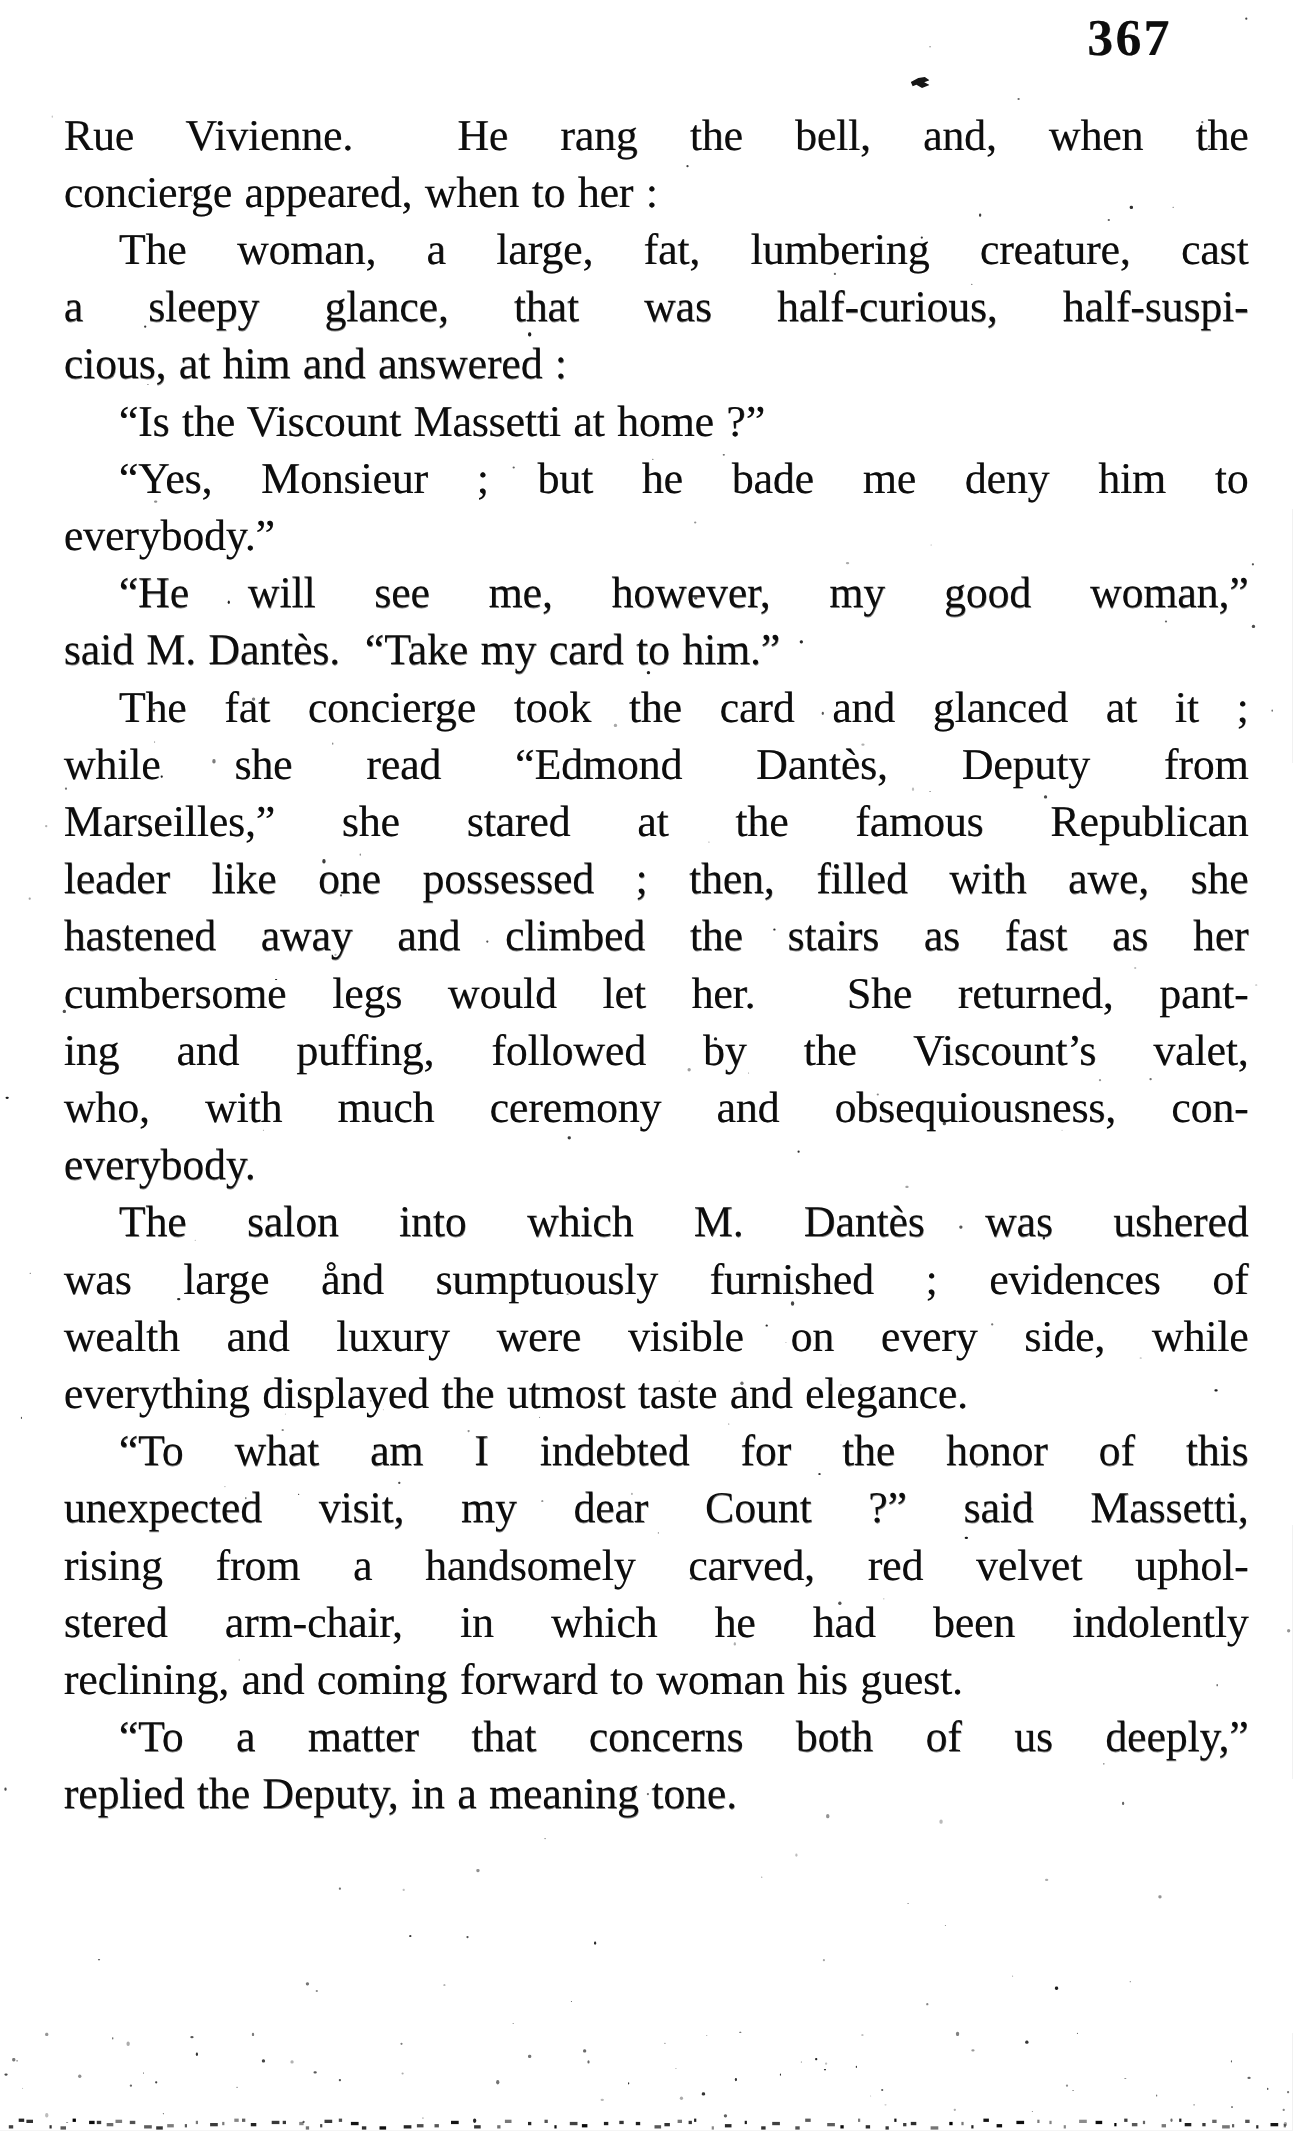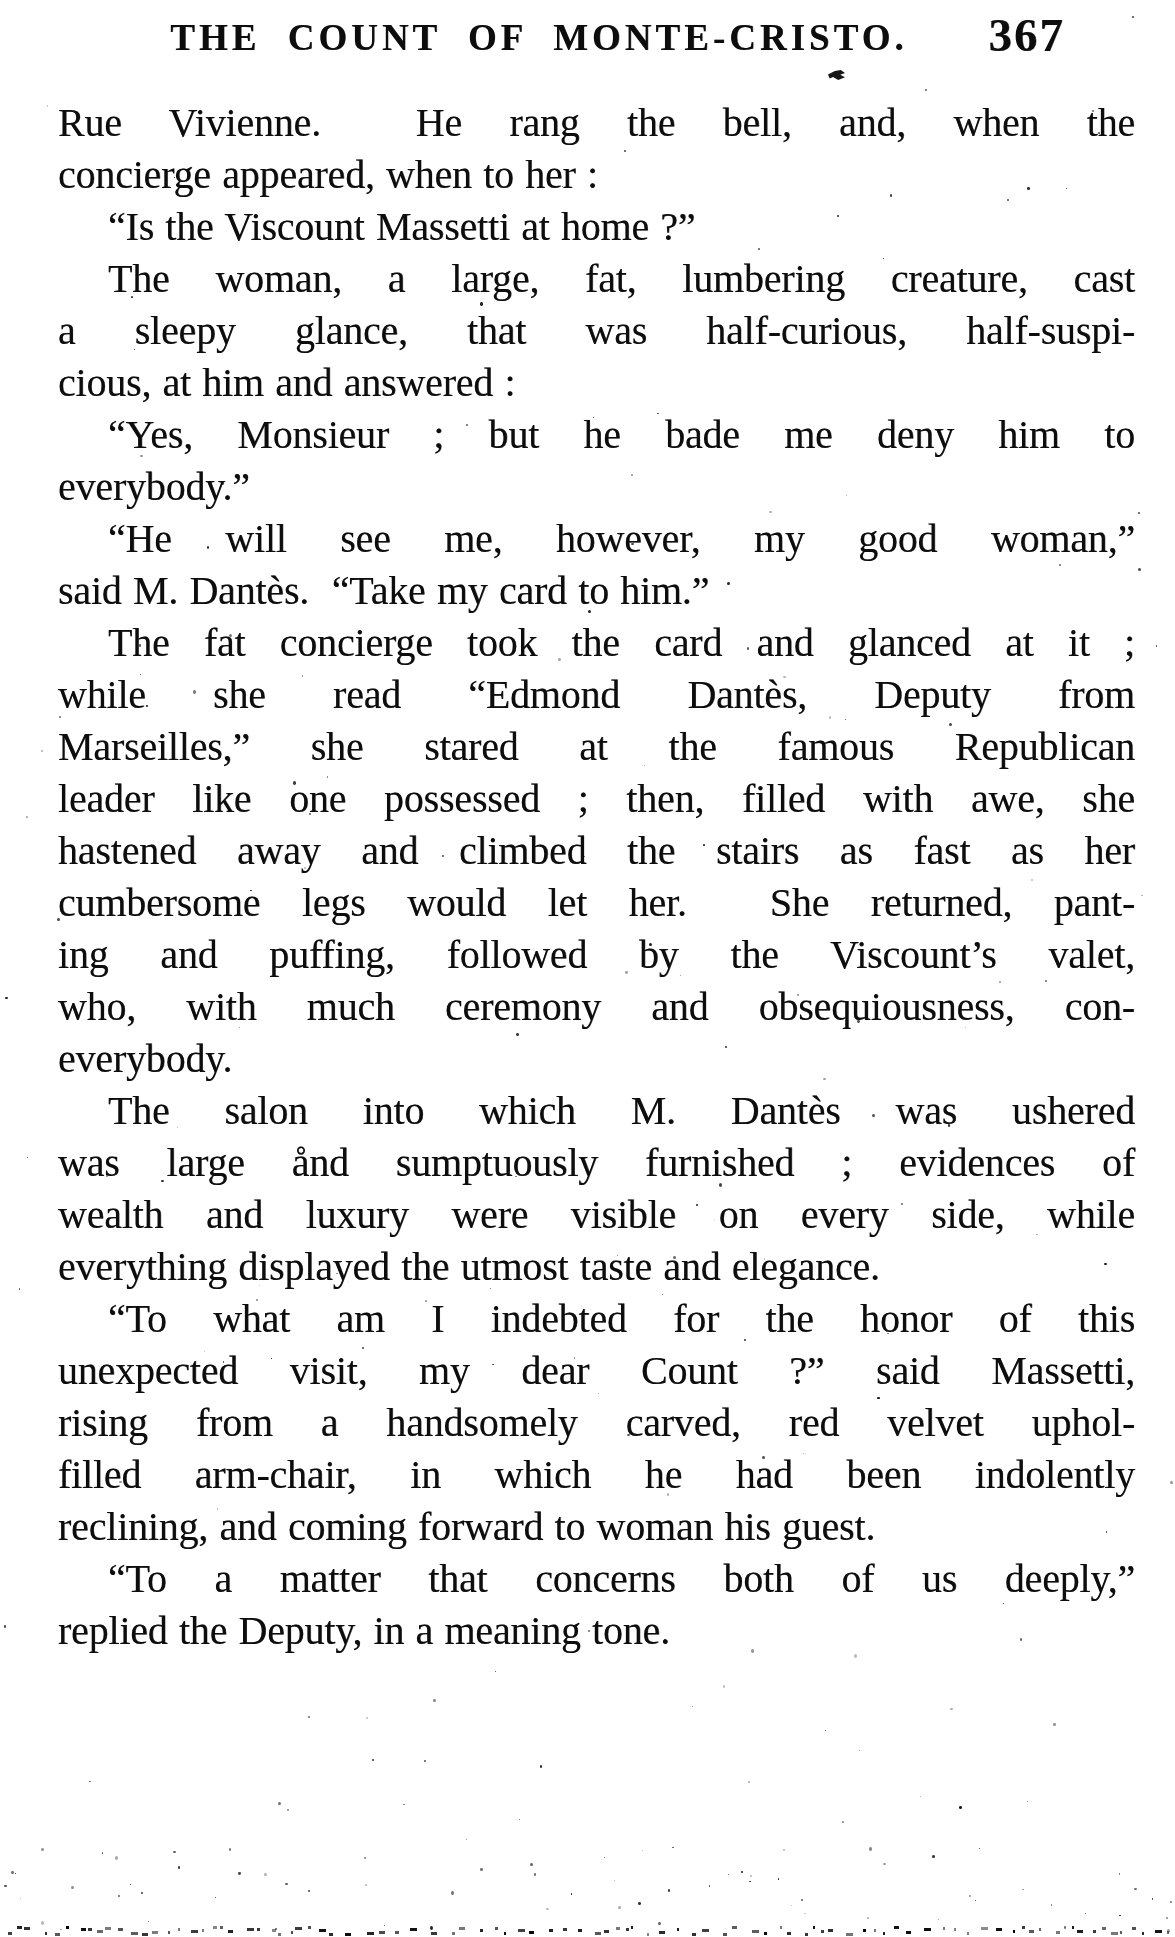--- a/index.html
+++ b/index.html
@@ -83,38 +83,37 @@
     position: absolute;
     height: 2.5px;
     background: #000;
   }
 </style>
 </head>
 <body>
 
 <div class="page">
   <div class="running-header">
-    <div class="running-title">THE COUNT OF MONTE-CRISTO.</div>
     <div class="page-number">367</div>
   </div>
 
   <div class="ink-smudge"></div>
 
   <div class="text-block">
       <div class="paragraph">
         <div class="line">Rue Vivienne.&nbsp; He rang the bell, and, when the</div>
         <div class="line last">concierge appeared, when to her :</div>
       </div>
       <div class="paragraph">
-        <div class="line last indent">“Is the Viscount Massetti at home ?”</div>
-      </div>
-      <div class="paragraph">
         <div class="line indent">The woman, a large, fat, lumbering creature, cast</div>
         <div class="line">a sleepy glance, that was half-curious, half-suspi-</div>
         <div class="line last">cious, at him and answered :</div>
+      </div>
+      <div class="paragraph">
+        <div class="line last indent">“Is the Viscount Massetti at home ?”</div>
       </div>
       <div class="paragraph">
         <div class="line indent">“Yes, Monsieur ; but he bade me deny him to</div>
         <div class="line last">everybody.”</div>
       </div>
       <div class="paragraph">
         <div class="line indent">“He will see me, however, my good woman,”</div>
         <div class="line last">said M. Dantès.&nbsp; “Take my card to him.”</div>
       </div>
       <div class="paragraph">
@@ -131,21 +130,21 @@
       <div class="paragraph">
         <div class="line indent">The salon into which M. Dantès was ushered</div>
         <div class="line">was large ånd sumptuously furnished ; evidences of</div>
         <div class="line">wealth and luxury were visible on every side, while</div>
         <div class="line last">everything displayed the utmost taste and elegance.</div>
       </div>
       <div class="paragraph">
         <div class="line indent">“To what am I indebted for the honor of this</div>
         <div class="line">unexpected visit, my dear Count ?” said Massetti,</div>
         <div class="line">rising from a handsomely carved, red velvet uphol-</div>
-        <div class="line">filled arm-chair, in which he had been indolently</div>
+        <div class="line">stered arm-chair, in which he had been indolently</div>
         <div class="line last">reclining, and coming forward to woman his guest.</div>
       </div>
       <div class="paragraph">
         <div class="line indent">“To a matter that concerns both of us deeply,”</div>
         <div class="line last">replied the Deputy, in a meaning tone.</div>
       </div>
     </div>
 
   <div class="noise-layer">
       <div class="speck" style="width: 2.2px; height: 1.8px; left: 696px; top: 1204px; opacity: 0.84;"></div>

